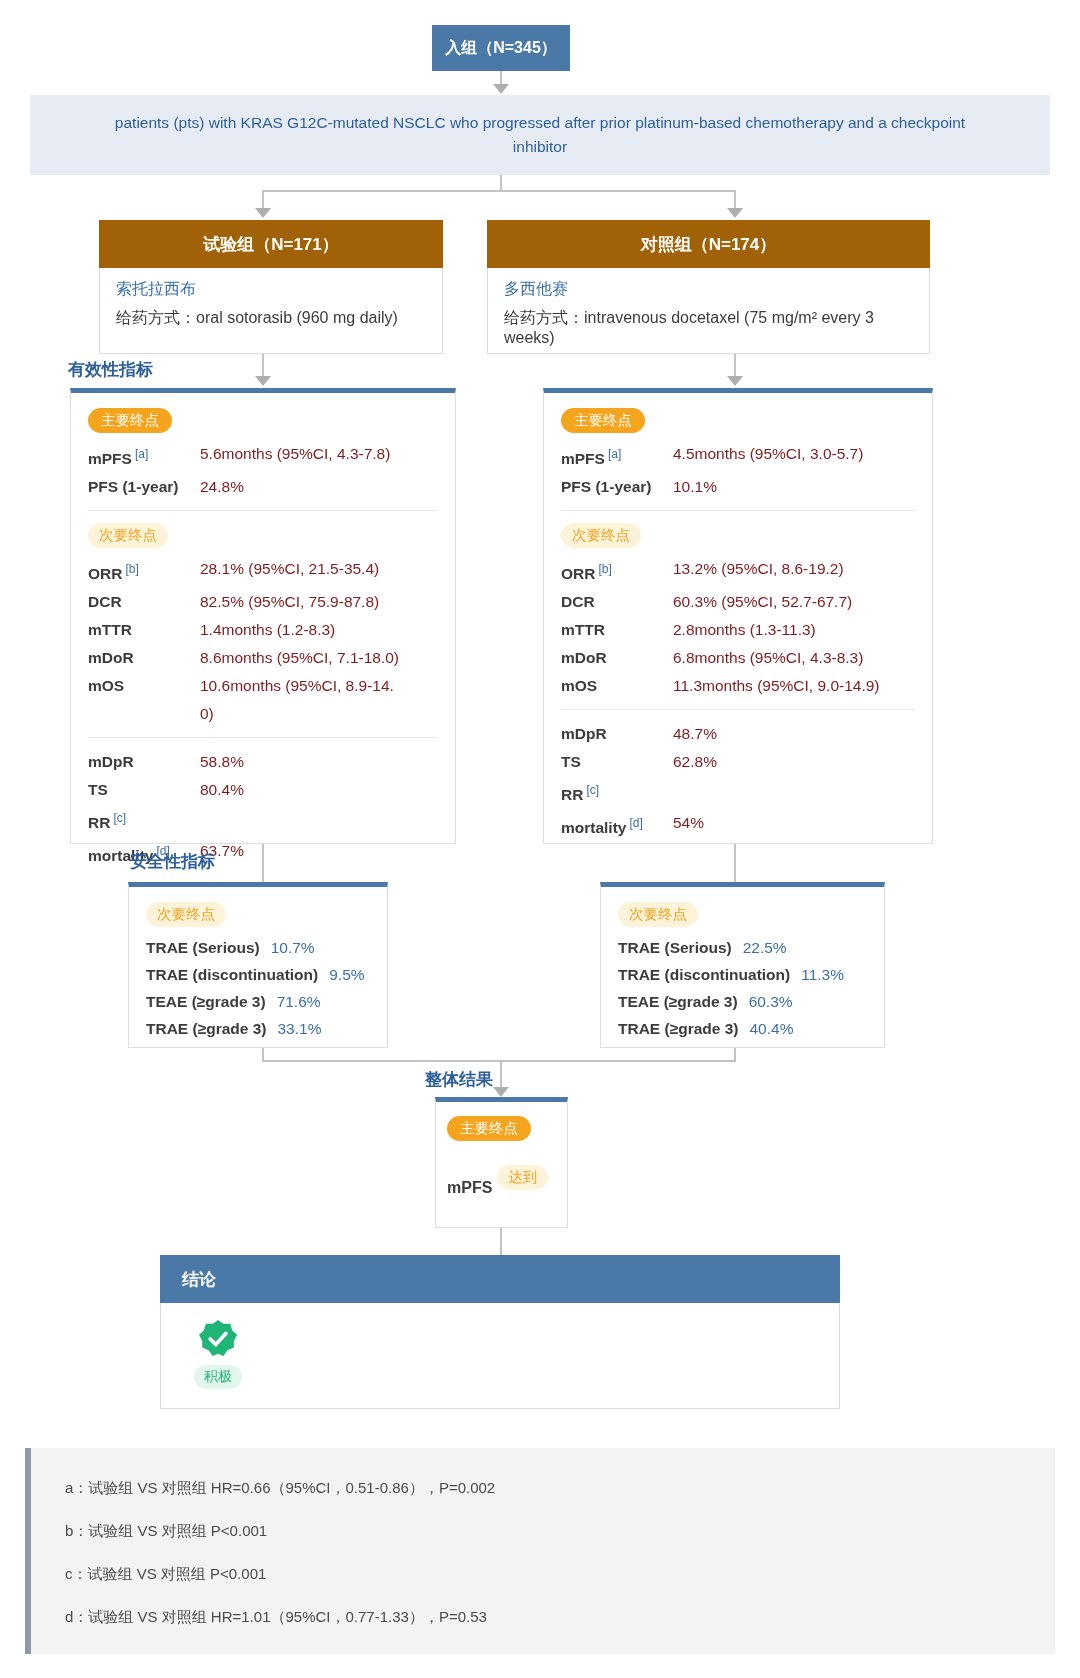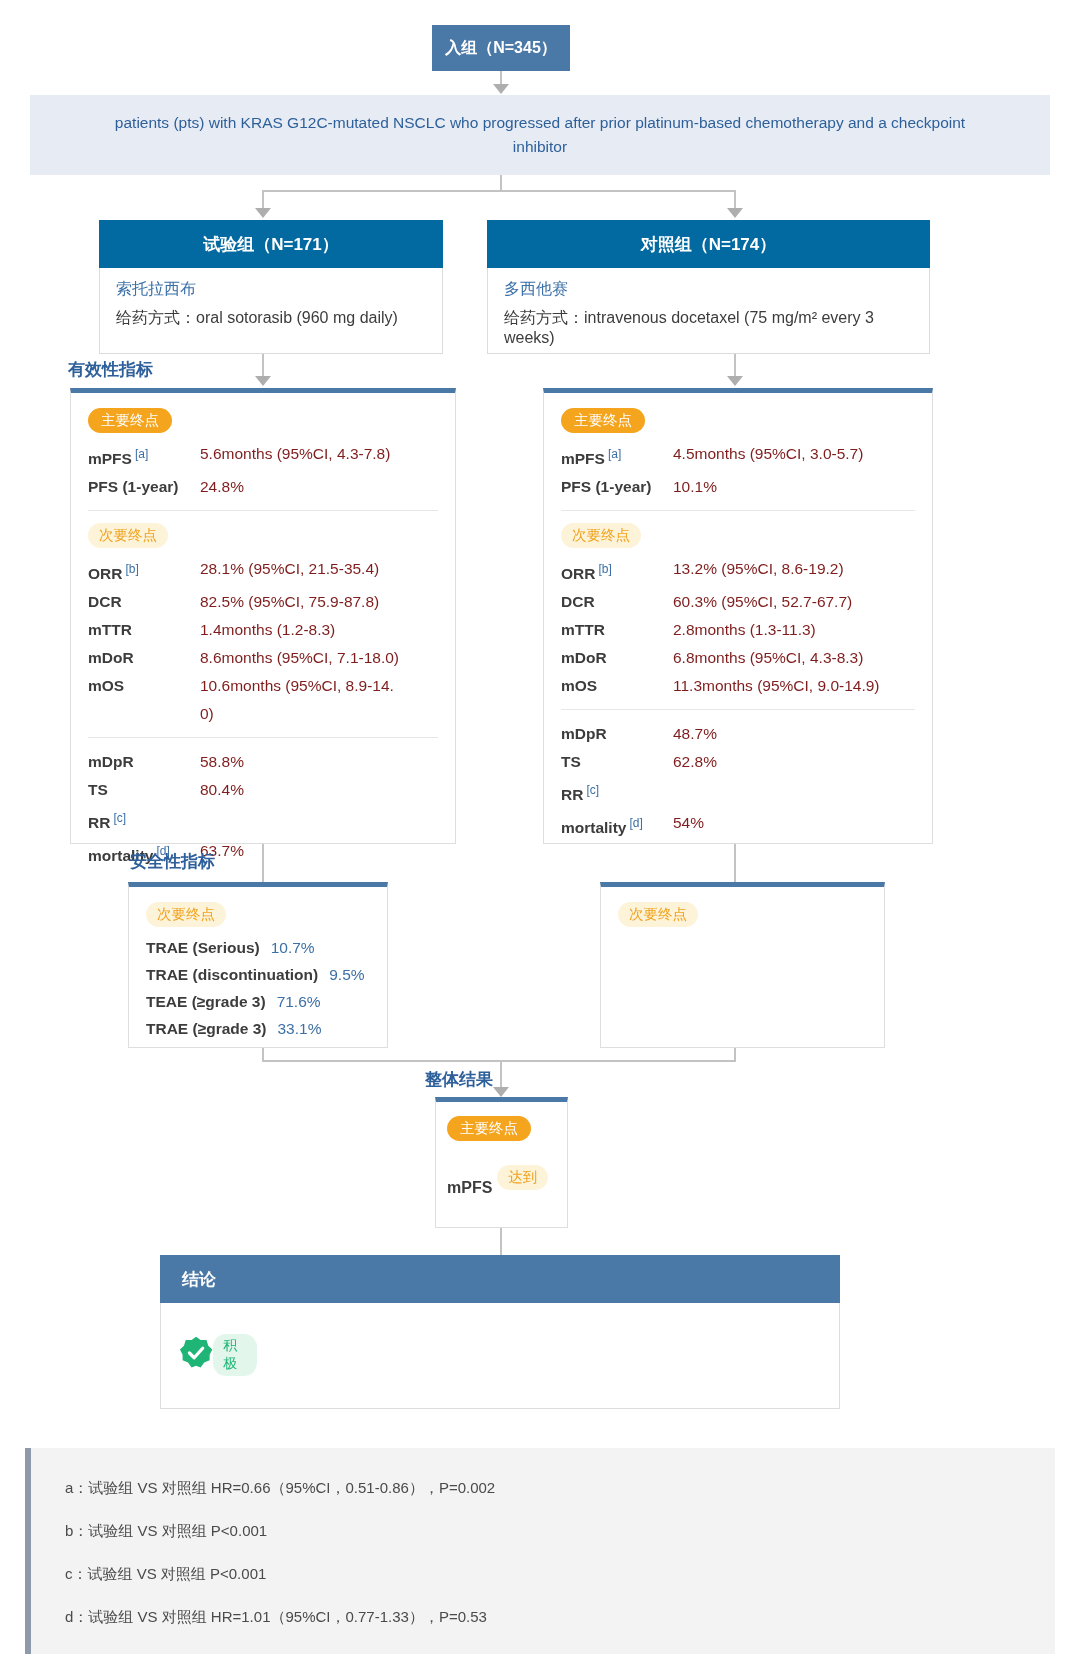--- a/index.html
+++ b/index.html
@@ -22,21 +22,21 @@
   
   .pop-bar { position:absolute; left:30px; top:95px; width:1020px; height:80px;
     background:#e7ecf4; color:#2d5f9a; font-size:15.5px; line-height:24px;
     display:flex; align-items:center; justify-content:center; text-align:center;
     padding:0 78px; }
 
   
   .arm-box { position:absolute; top:220px; }
   .arm-box.exp { left:99px;  width:344px; }
   .arm-box.ctl { left:487px; width:443px; }
-  .arm-header { height:48px; background:#0369a1; color:#fff; font-size:17px; font-weight:700;
+  .arm-header { height:48px; background:#a16207; color:#fff; font-size:17px; font-weight:700;
     display:flex; align-items:center; justify-content:center; }
   .arm-body { background:#fff; border:1px solid #dcdcdc; border-top:none; padding:11px 16px 13px; height:86px; }
   .arm-drug { color:#3a70a7; font-size:16px; margin-bottom:8px; }
   .arm-regimen { color:#3c3c3c; font-size:16px; }
 
   
   .section-label { position:absolute; color:#2d5f9a; font-size:17px; font-weight:700;text-align:center; }
 
   
   .metric-box { position:absolute; background:#fff; border:1px solid #dedede;
@@ -73,21 +73,21 @@
     background:#fff; border:1px solid #dedede; border-top:5px solid #4b79a7; padding:12px 11px; }
   .endpoint-row { margin-top:26px; font-size:16px; font-weight:700; color:#3c3c3c; }
   .met-badge { position:relative; top:-11px; margin-left:5px; font-weight:400; }
 
   
   .conclusion-box { position:absolute; left:160px; top:1255px; width:680px; }
   .conclusion-header { height:48px; background:#4b79a7; color:#fff; font-size:17px; font-weight:700;
     display:flex; align-items:center; padding-left:22px; }
   .conclusion-body { border:1px solid #dcdcdc; border-top:none; background:#fff;
     display:flex; padding:14px 18px 16px; min-height:106px; }
-  .conclusion-icon-col { flex:none; width:78px; display:flex; flex-direction:row; align-items:center; }
+  .conclusion-icon-col { flex:none; width:78px; display:flex; flex-direction:column; align-items:center; }
   .conclusion-icon-col svg { margin:2px 0 6px; }
   .conclusion-text { flex:1; color:#3c3c3c; font-size:16.5px; line-height:30px; padding-right:8px; }
 
   
   .footnotes { position:absolute; left:25px; top:1448px; width:1030px;
     background:#f3f3f3; border-left:6px solid #8e9aa9; padding:28px 30px 26px 34px; }
   .footnote-line { font-size:15px; color:#4a4a4a; line-height:23px; margin-bottom:20px; }
   .footnote-line:last-child { margin-bottom:0; }
 </style>
 </head>
@@ -290,20 +290,38 @@
         </div>
 
         <div class="srow">
           <span class="slabel">TRAE (≥grade 3)</span><span class="svalue">33.1%</span>
         </div>
       </div>
   </div>
 
   <div class="metric-box box-saf-ctl">
     <span class="badge-soft">次要终点</span>
+    <div>
+
+        <div class="srow">
+          <span class="slabel">TRAE (Serious)</span><span class="svalue">22.5%</span>
+        </div>
+
+        <div class="srow">
+          <span class="slabel">TRAE (discontinuation)</span><span class="svalue">11.3%</span>
+        </div>
+
+        <div class="srow">
+          <span class="slabel">TEAE (≥grade 3)</span><span class="svalue">60.3%</span>
+        </div>
+
+        <div class="srow">
+          <span class="slabel">TRAE (≥grade 3)</span><span class="svalue">40.4%</span>
+        </div>
+      </div>
   </div>
 
   <div class="vline" style="left:262px; top:1048px; height:14px;"></div>
   <div class="vline" style="left:734px; top:1048px; height:14px;"></div>
   <div class="hline" style="left:262px; top:1060px; width:474px;"></div>
   <div class="vline" style="left:500px; top:1060px; height:28px;"></div>
   <div class="arrowhead" style="left:493px; top:1087px;"></div>
 
   <div class="section-label" style="left:425px; top:1068px;">整体结果</div>
 

